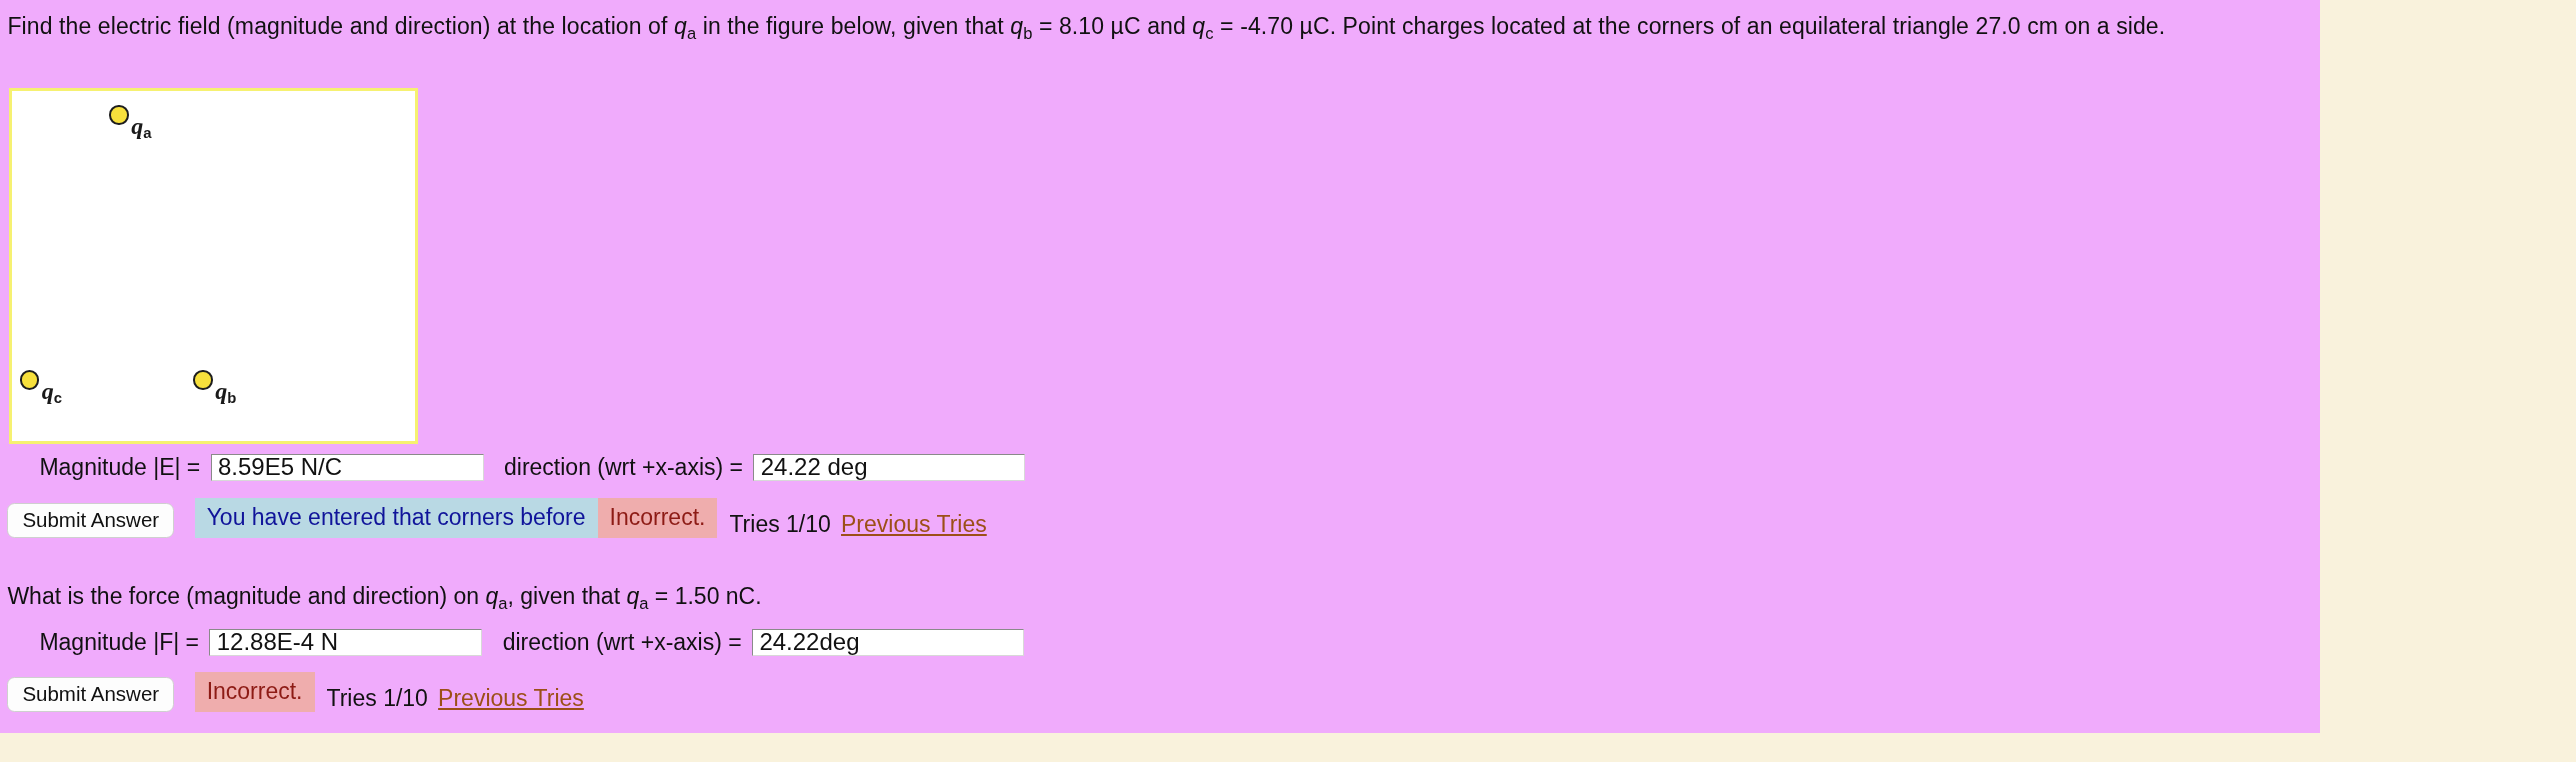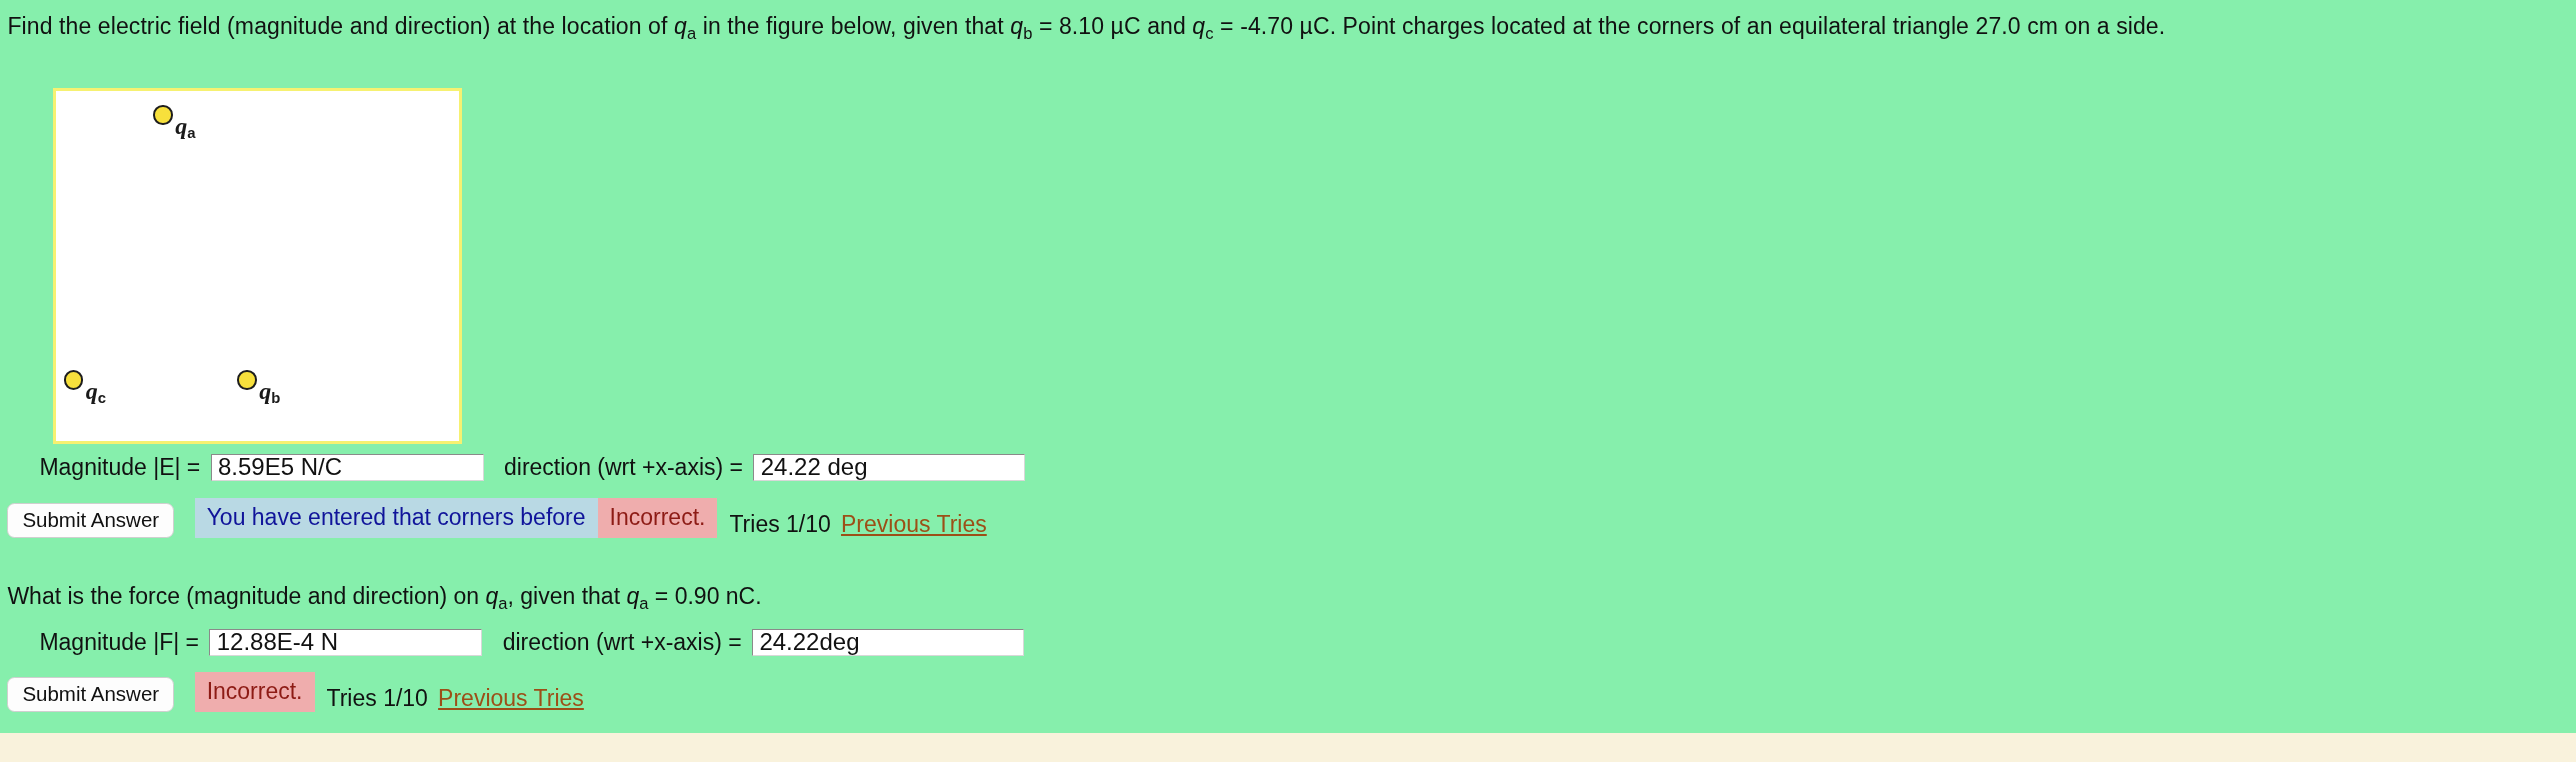--- a/index.html
+++ b/index.html
@@ -10,23 +10,23 @@
   body {
     width: 2576px;
     height: 763px;
     background: #f9f2dc;
     font-family: "Liberation Sans", sans-serif;
     color: #000000;
     overflow: hidden;
   }
   .page {
     position: relative;
-    width: 2576px;
+    width: 2320px;
     height: 763px;
-    background: #86efac;
+    background: #f0abfc;
     box-sizing: border-box;
   }
 
   
   .problem-statement {
     position: absolute;
     left: 7.4px;
     top: 9.3px;
     width: 2559px;
     font-size: 23px;
@@ -44,21 +44,20 @@
   
   .figure-box {
     position: absolute;
     left: 9.3px;
     top: 88px;
     width: 409px;
     height: 356px;
     background: #ffffff;
     border: 3.7px solid #f6f171;
     box-sizing: border-box;
-    margin-left: 44px;
   }
   .figure-inner {
     position: relative;
     width: 100%;
     height: 100%;
     background: #ffffff;
   }
   .charge {
     position: absolute;
     width: 0;
@@ -245,21 +244,21 @@
 
   <div class="submit-row" id="submit-row-e">
     <button class="submit-btn">Submit Answer</button>
     <span class="msg-badge entered-before">You have entered that corners before</span>
     <span class="msg-badge incorrect">Incorrect.</span>
     <span class="tries-text">Tries 1/10</span>
     <a class="prev-tries" href="#">Previous Tries</a>
   </div>
 
   <div class="question-text" id="question-f">
-    <span class="frag">What is the force (magnitude and direction) on </span><span><i>q</i><sub>a</sub></span><span class="frag">, given that </span><span><i>q</i><sub>a</sub></span><span class="frag"> = </span><span>0.90 nC</span><span class="frag">.</span>
+    <span class="frag">What is the force (magnitude and direction) on </span><span><i>q</i><sub>a</sub></span><span class="frag">, given that </span><span><i>q</i><sub>a</sub></span><span class="frag"> = </span><span>1.50 nC</span><span class="frag">.</span>
   </div>
 
   <div class="answer-row" id="answer-row-f">
     <span class="lbl">Magnitude |F|  = </span>
     <input class="ans mag" type="text" value="12.88E-4 N" style="">
     <span class="lbl second">direction (wrt +x-axis)  = </span>
     <input class="ans dir" type="text" value="24.22deg" style="">
   </div>
 
   <div class="submit-row" id="submit-row-f">

